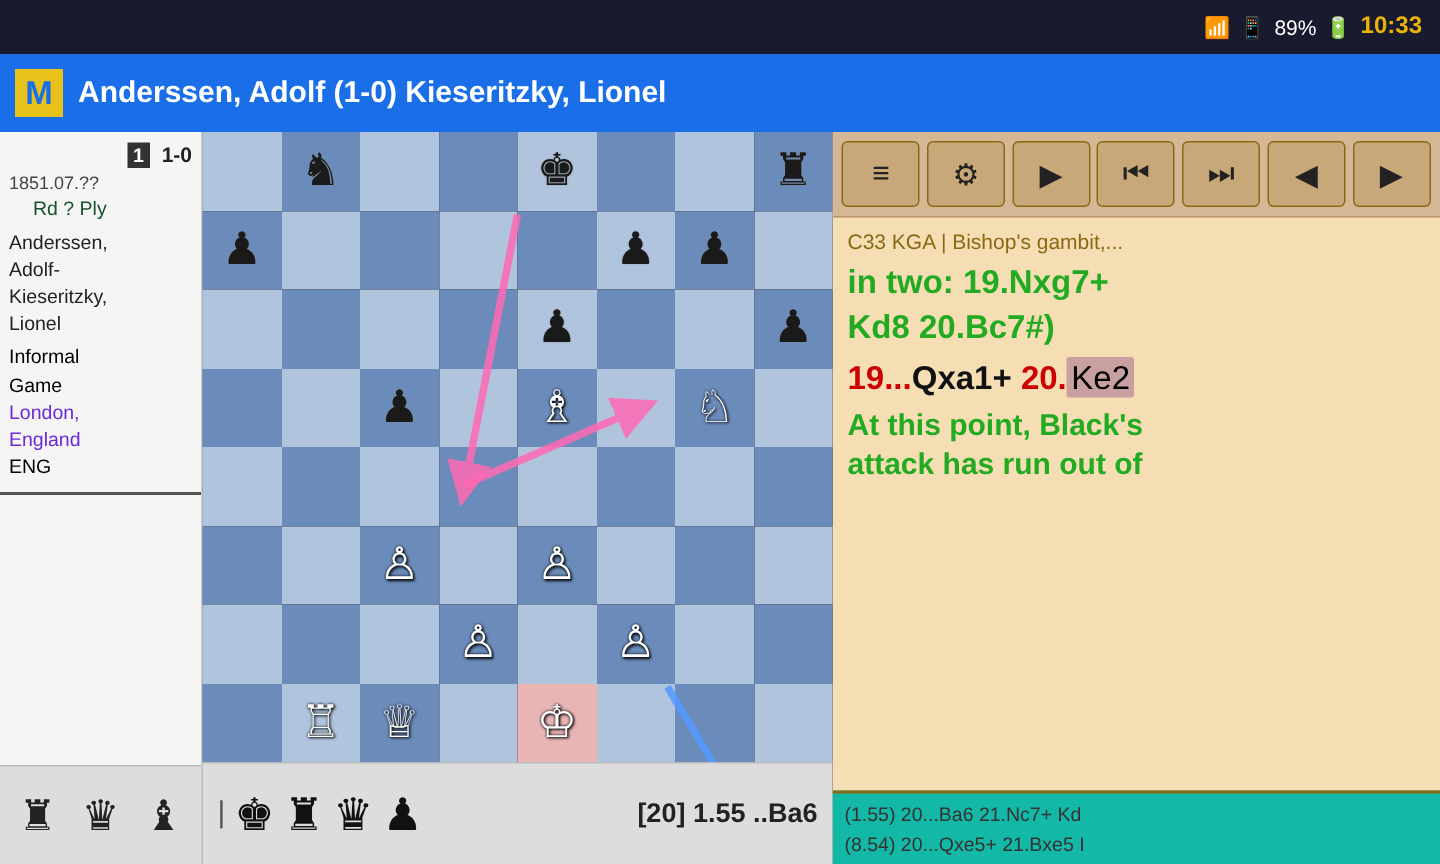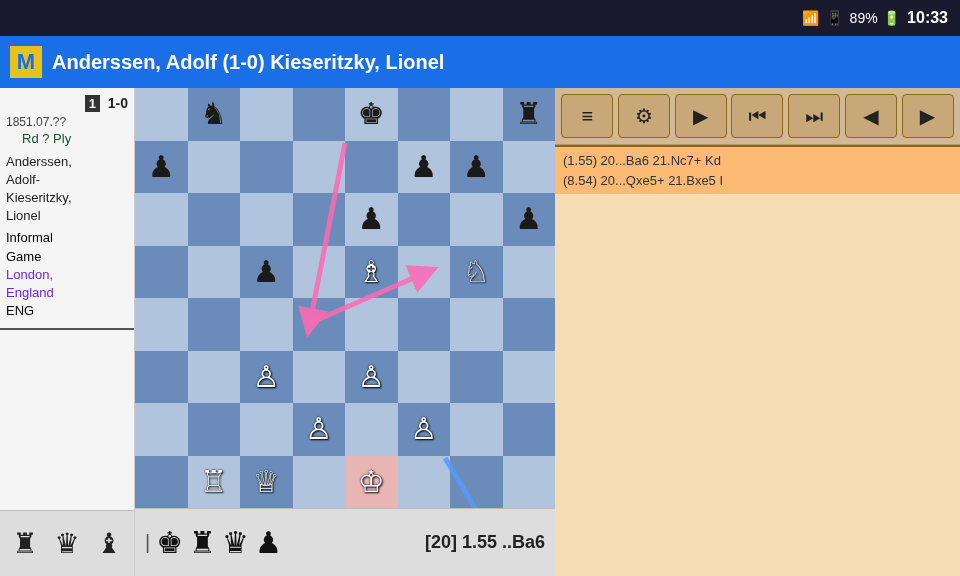--- a/index.html
+++ b/index.html
@@ -22,21 +22,21 @@
       justify-content: flex-end;
       padding: 0 12px;
       gap: 8px;
     }
     .status-bar-icons {
       display: flex;
       align-items: center;
       gap: 6px;
     }
     .status-text {
-      color: #ffffff;
+      color: #eab308;
       font-size: 16px;
       font-weight: bold;
     }
     .battery-icon {
       color: #90ee90;
       font-size: 14px;
     }
 
     
     .title-bar {
@@ -265,21 +265,21 @@
     .move-line .highlight { background: #c8a0a0; padding: 1px 3px; border-radius: 2px; }
     .comment-line {
       font-size: 20px;
       color: #22aa22;
       font-weight: bold;
       line-height: 1.3;
     }
 
     
     .analysis-bottom {
-      background: #fdba74;
+      background: #14b8a6;
       border-top: 2px solid #8b6914;
       padding: 4px 8px;
       font-size: 13px;
       color: #333;
     }
     .analysis-bottom-line {
       white-space: nowrap;
       overflow: hidden;
       line-height: 1.5;
     }
@@ -470,20 +470,31 @@
     <div class="toolbar">
       <div class="toolbar-btn">≡</div>
       <div class="toolbar-btn">⚙</div>
       <div class="toolbar-btn">▶</div>
       <div class="toolbar-btn">⏮</div>
       <div class="toolbar-btn">⏭</div>
       <div class="toolbar-btn">◀</div>
       <div class="toolbar-btn">▶</div>
     </div>
 
+    <div class="analysis-area">
+      <div class="opening-line">C33 KGA | Bishop's gambit,...</div>
+      <div class="tactic-line">in two:  19.Nxg7+</div>
+      <div class="tactic-line-2">Kd8 20.Bc7#)</div>
+      <div class="move-line">
+        <span class="red">19...</span><span class="black">Qxa1+  </span><span class="red">20.</span><span class="highlight">Ke2</span>
+      </div>
+      <div class="comment-line">
+        At this point, Black's<br>attack has run out of
+      </div>
+    </div>
 
     <div class="analysis-bottom">
       <div class="analysis-bottom-line">(1.55)  20...Ba6  21.Nc7+  Kd</div>
       <div class="analysis-bottom-line">(8.54)  20...Qxe5+  21.Bxe5  I</div>
     </div>
   </div>
 
 </div>
 
 </body></html>

